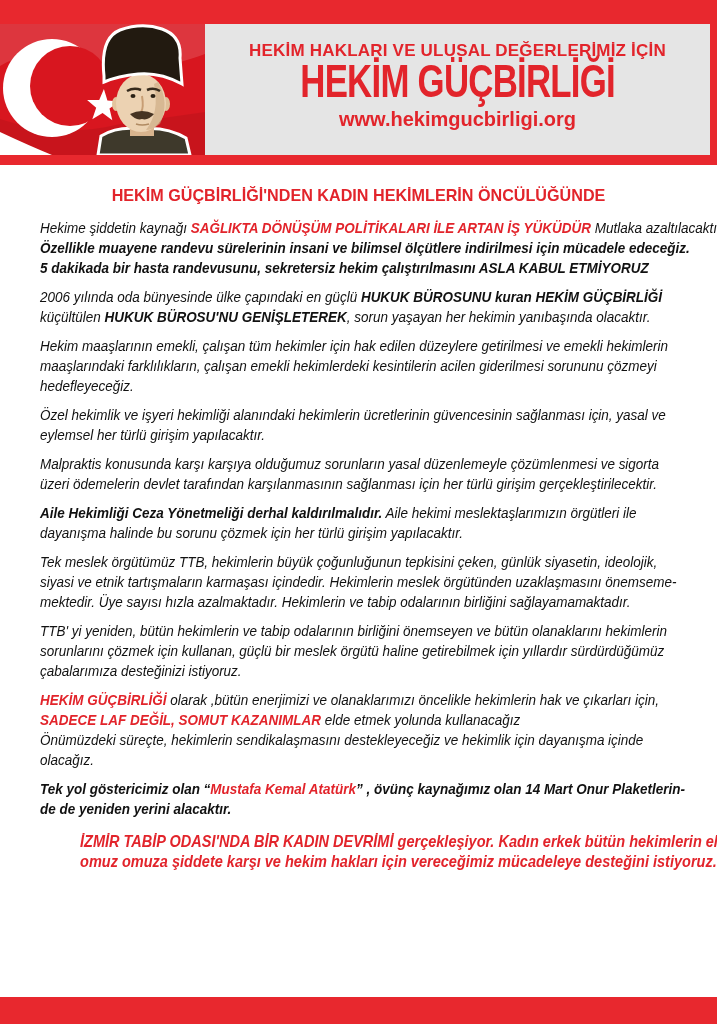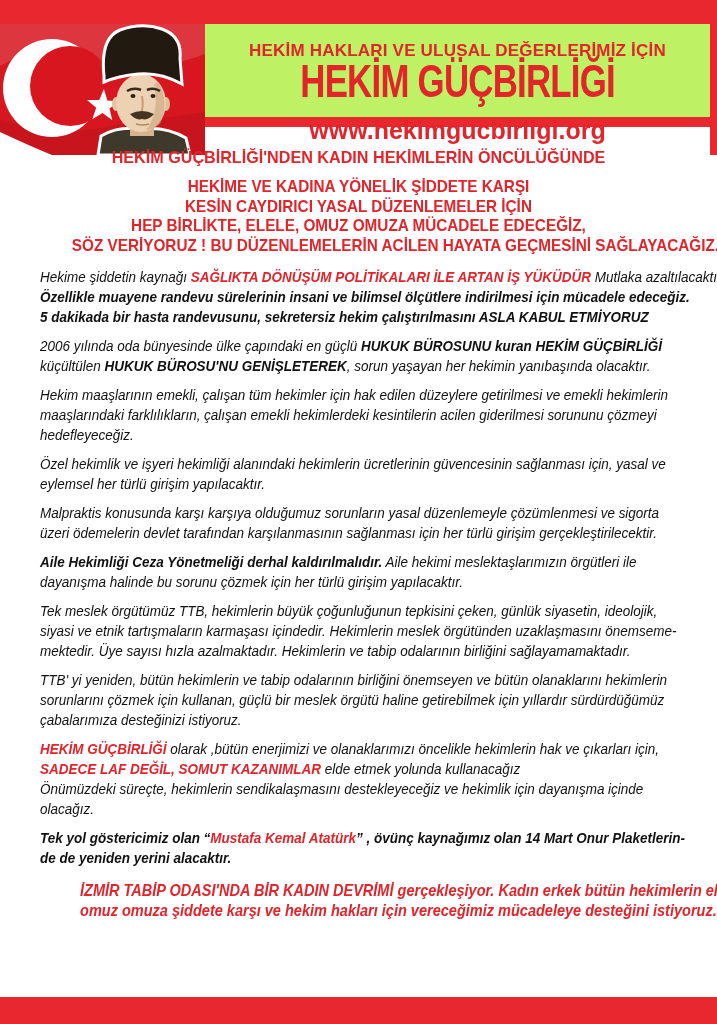--- a/index.html
+++ b/index.html
@@ -11,41 +11,41 @@
   html,body{margin:0;padding:0;}
   body{
     width:717px;height:1024px;
     background:#ffffff;
     font-family:"Liberation Sans", sans-serif;
     position:relative;
     overflow:hidden;
   }
   
   .top-bar{height:24px;background:var(--bar);}
-  .band{position:relative;height:93px;background:#bef264;text-align:right;}
+  .band{position:relative;height:131px;background:#e5e5e5;text-align:right;}
   .right-strip{position:absolute;right:0;top:0;width:7px;height:131px;background:var(--bar);}
   .flag-art{position:absolute;left:0;top:0;width:205px;height:131px;}
   .flag-art svg{display:block;}
   .htext{
     position:absolute;left:205px;right:7px;top:0;height:131px;
     display:flex;flex-direction:column;align-items:center;
     padding-top:18px;box-sizing:border-box;
   }
   .tagline{
     color:var(--red);font-weight:bold;font-size:17px;line-height:17px;
     white-space:nowrap;letter-spacing:.2px;
   }
   .org-title{
     color:var(--red);font-weight:bold;font-size:47px;line-height:44px;
     white-space:nowrap;letter-spacing:-1px;
     transform:scaleX(.74);transform-origin:center top;
   }
   .website{
-    color:var(--red);font-weight:bold;font-size:25px;line-height:26px;
-    margin-top:14px;white-space:nowrap;
+    color:var(--red);font-weight:bold;font-size:20px;line-height:26px;
+    margin-top:3px;white-space:nowrap;
   }
   .divider{height:10px;background:var(--bar);}
   
   main{padding:0 40px;}
   .headline{
     margin:21px 0 0;text-align:center;color:var(--red);
     font-size:17px;font-weight:bold;line-height:20px;white-space:nowrap;
     transform:scaleX(.95);transform-origin:center top;
   }
   .pledge{margin-top:9px;text-align:center;color:var(--red);font-weight:bold;
@@ -107,26 +107,20 @@
         <div class="website">www.hekimgucbirligi.org</div>
       </div>
       <div class="right-strip"></div>
     </div>
     <div class="divider"></div>
   </header>
 
   <main>
     <h1 class="headline">HEKİM GÜÇBİRLİĞİ'NDEN  KADIN HEKİMLERİN ÖNCÜLÜĞÜNDE</h1>
 
-    <div class="pledge">
-      <div>HEKİME VE KADINA YÖNELİK ŞİDDETE KARŞI</div>
-      <div>KESİN CAYDIRICI YASAL DÜZENLEMELER İÇİN</div>
-      <div>HEP BİRLİKTE, ELELE, OMUZ OMUZA MÜCADELE EDECEĞİZ,</div>
-      <div>SÖZ VERİYORUZ ! BU DÜZENLEMELERİN ACİLEN HAYATA GEÇMESİNİ SAĞLAYACAĞIZ.</div>
-    </div>
 
     <div class="paras">
 
       <p><span>Hekime şiddetin kaynağı </span><span class="rb">SAĞLIKTA DÖNÜŞÜM POLİTİKALARI  İLE ARTAN  İŞ YÜKÜDÜR</span><span>  Mutlaka azaltılacaktır.</span><br>
       <span class="b">Özellikle muayene randevu   sürelerinin insani ve bilimsel  ölçütlere indirilmesi için mücadele edeceğiz.</span><br>
       <span class="b">5 dakikada bir hasta randevusunu, sekretersiz hekim çalıştırılmasını  ASLA KABUL ETMİYORUZ</span></p>
 
       <p><span>2006 yılında oda bünyesinde ülke çapındaki en güçlü </span><span class="b">HUKUK BÜROSUNU  kuran HEKİM GÜÇBİRLİĞİ</span><br>
       <span>küçültülen </span><span class="b">HUKUK BÜROSU'NU GENİŞLETEREK</span><span>, sorun yaşayan her hekimin yanıbaşında olacaktır.</span></p>
 

